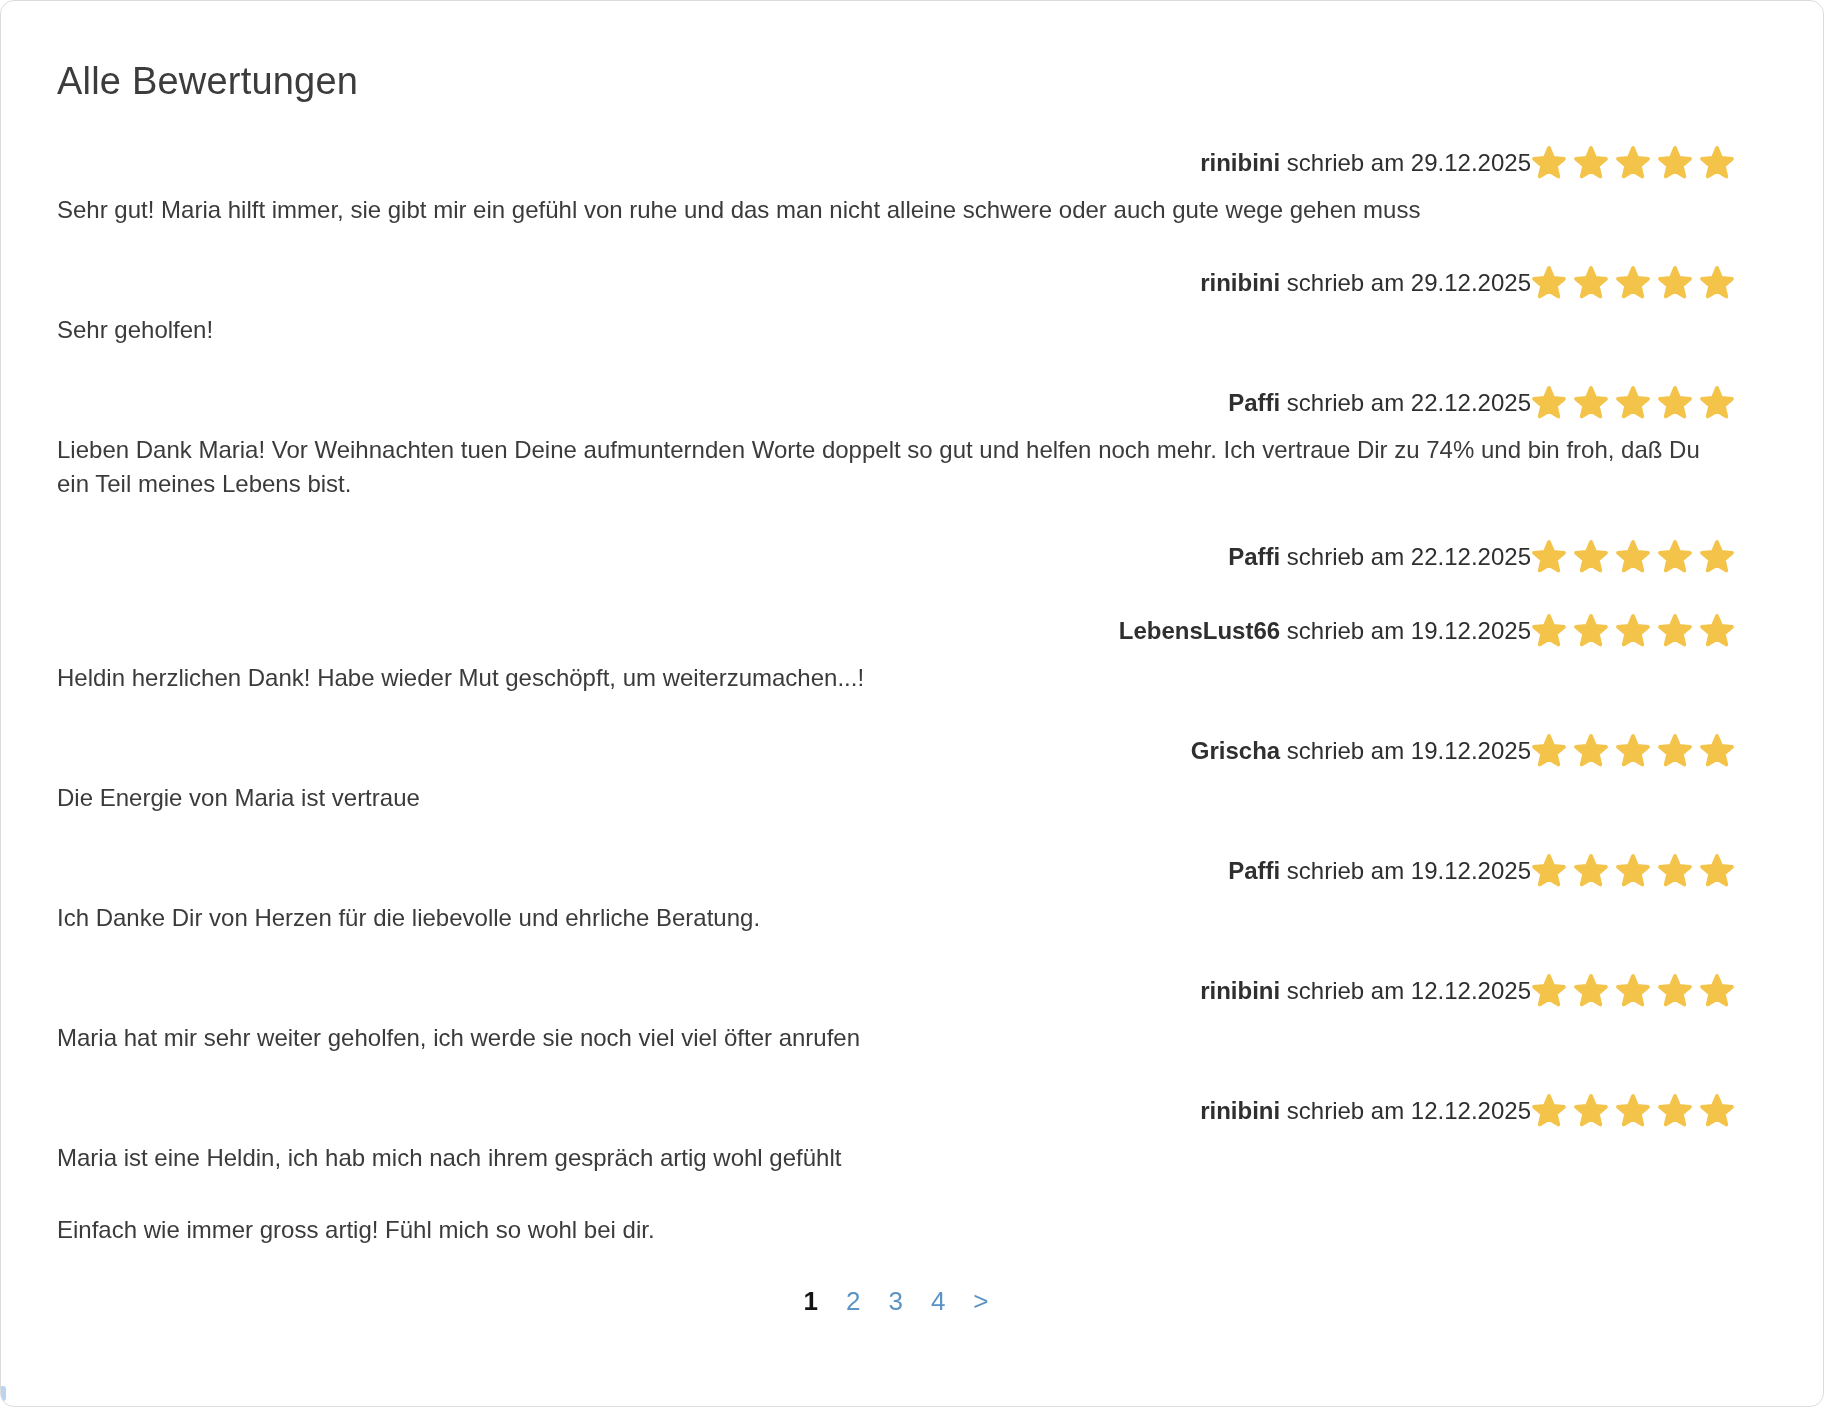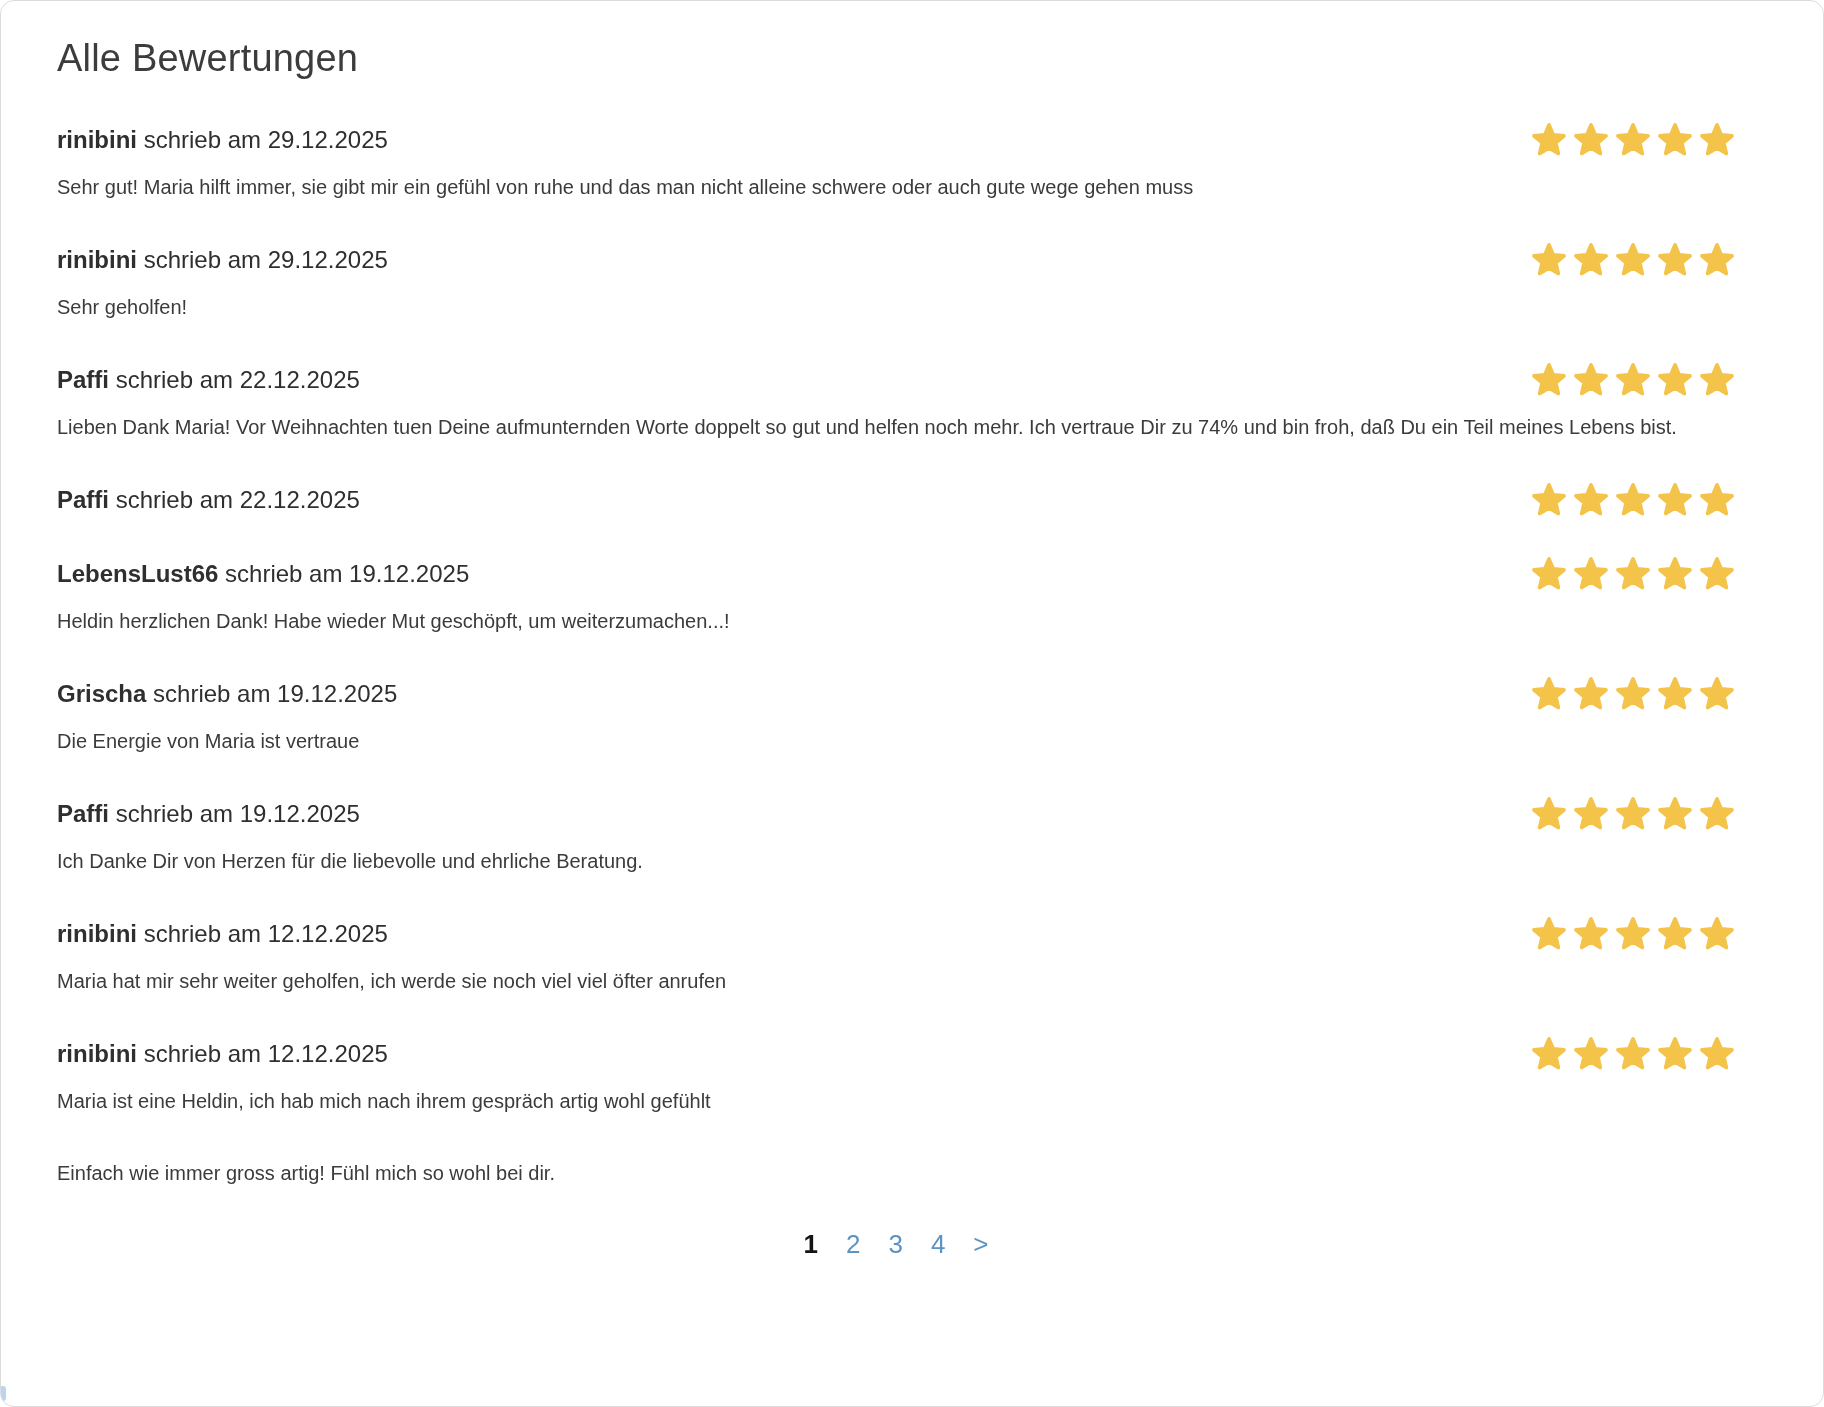--- a/index.html
+++ b/index.html
@@ -16,50 +16,50 @@
     font-family: "Liberation Sans", sans-serif;
   }
   .card {
     position: relative;
     width: 1824px;
     height: 1407px;
     background: #ffffff;
     border: 1px solid #dcdcdc;
     border-radius: 14px;
     overflow: hidden;
-    padding: 36px 88px 0 56px;
+    padding: 59px 88px 0 56px;
   }
   .page-title {
     font-size: 38px;
     font-weight: 400;
     color: var(--heading-color);
     margin: 0 0 42px 0;
     letter-spacing: 0.2px;
   }
   .review { margin-bottom: 38px; }
   .review-header {
     display: flex;
-    justify-content: space-between;
+    justify-content: flex-end;
     align-items: center;
   }
   .review-meta {
     font-size: 24px;
     line-height: 30px;
     color: #2F2F2F;
   }
   .review-author { font-weight: 700; }
   .stars { display: flex; gap: 6px; }
   .star-svg {
     width: 36px;
     height: 36px;
     display: block;
     color: var(--star-color);
   }
   .review-text {
-    font-size: 20px;
+    font-size: 24px;
     line-height: 34px;
     color: var(--text-color);
     margin-top: 12px;
   }
   .pagination {
     display: flex;
     justify-content: center;
     align-items: center;
     gap: 28px;
     margin-top: 8px;

